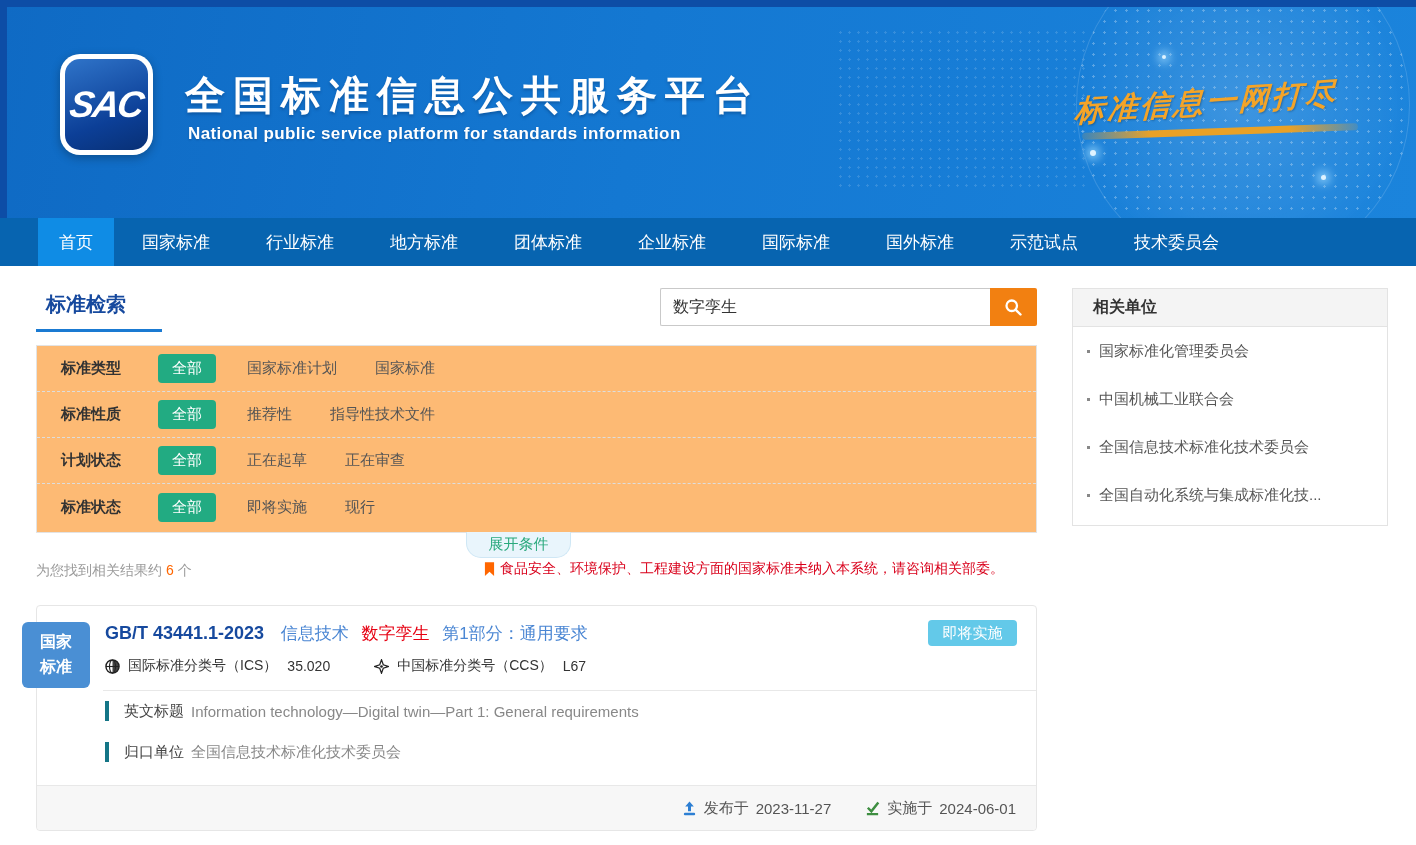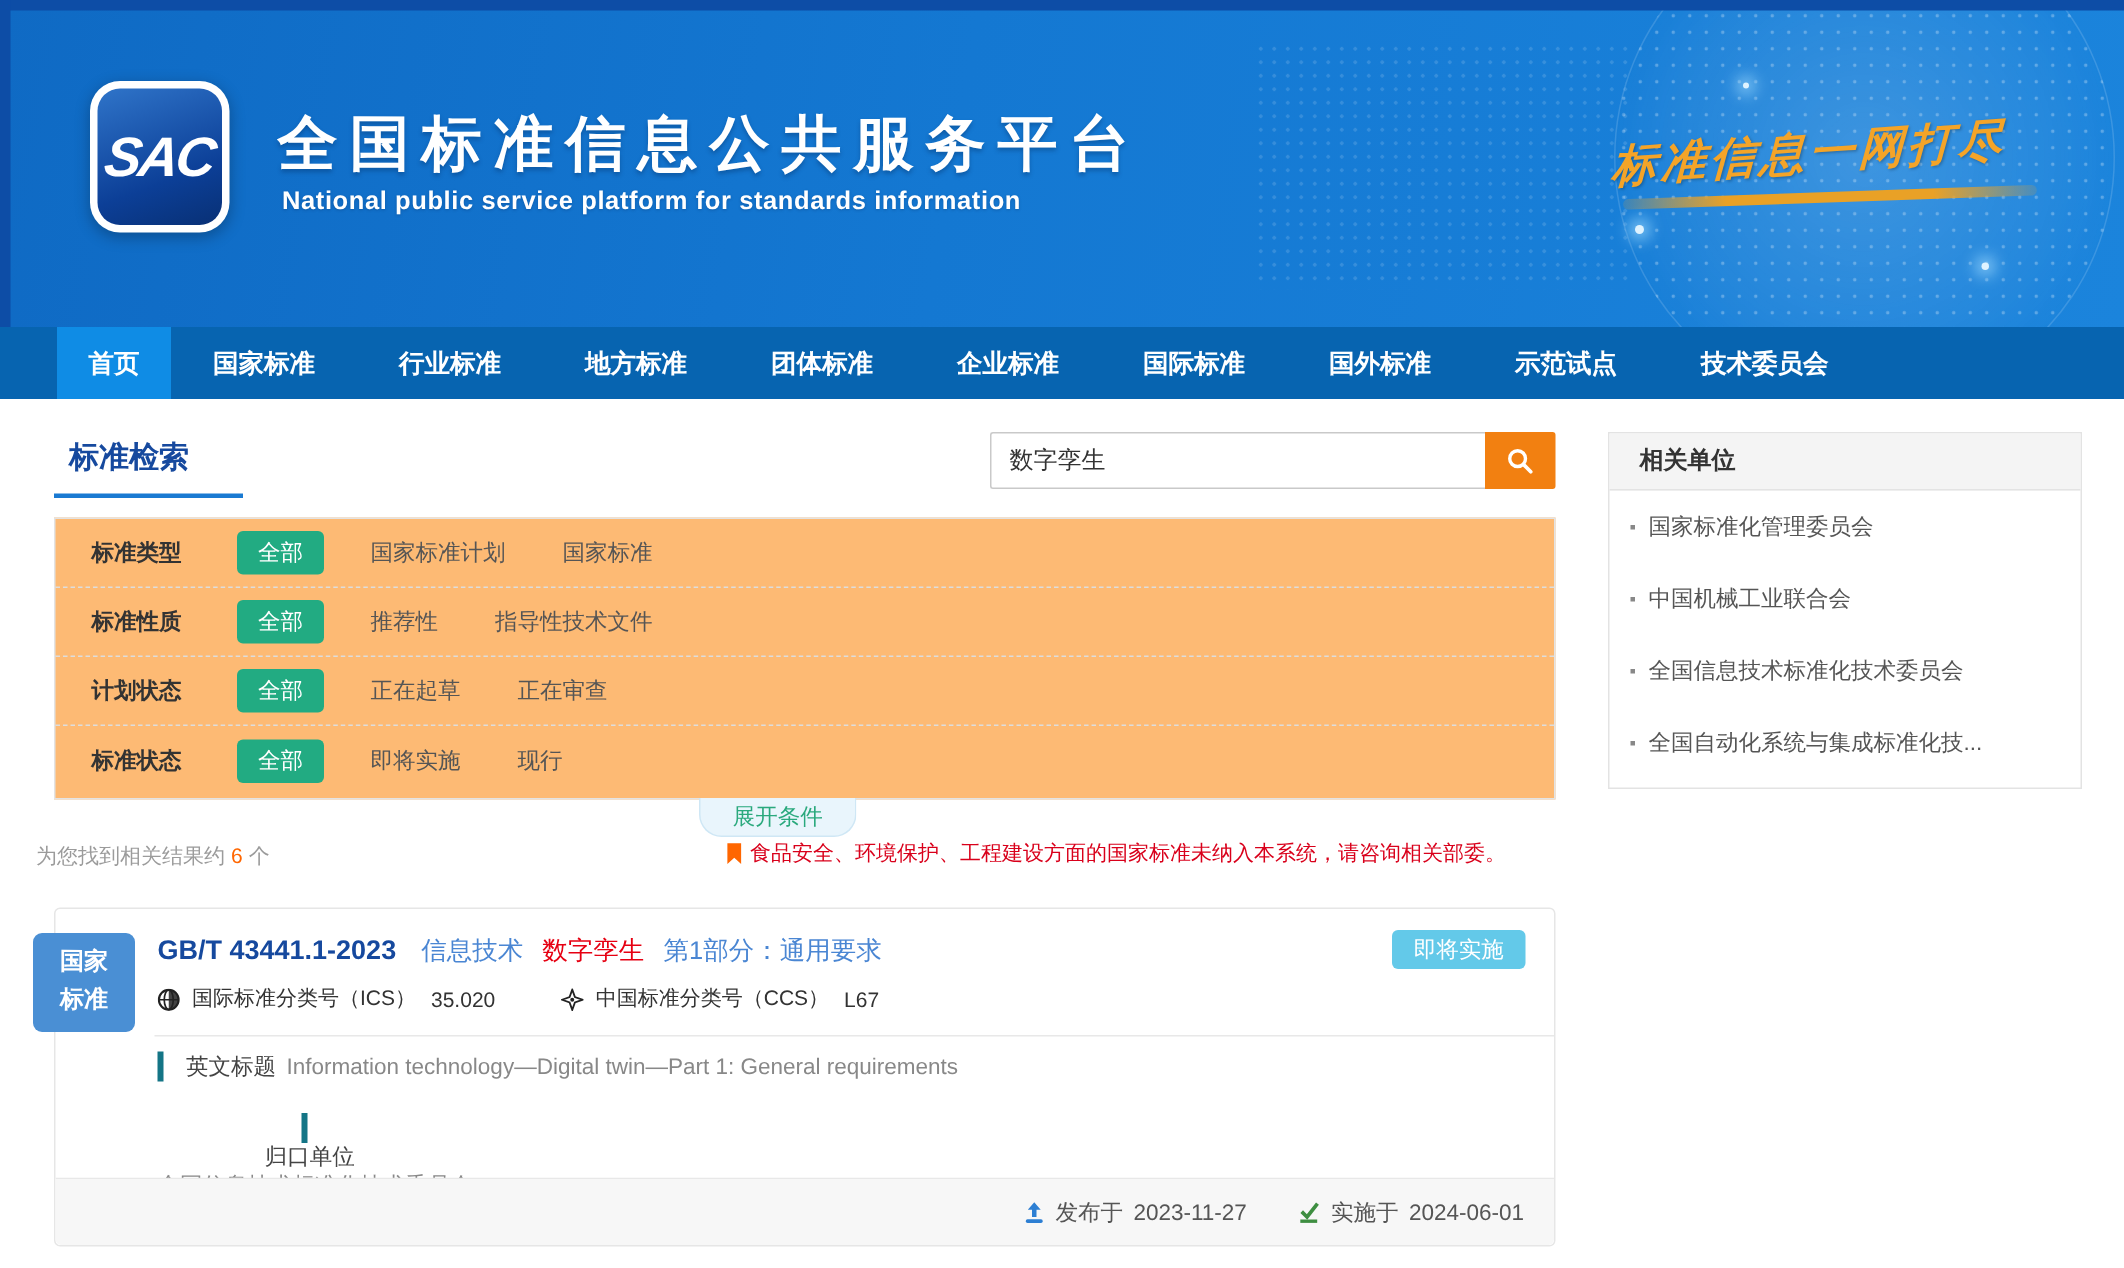--- a/index.html
+++ b/index.html
@@ -34,21 +34,21 @@
     letter-spacing:.4px; text-shadow:0 1px 2px rgba(0,40,90,.3); }
   .slogan { position:absolute; right:78px; top:82px; font-size:30px; font-weight:bold; font-style:italic;
     color:#f4a428; letter-spacing:3px; transform:rotate(-4deg) skewX(-6deg);
     text-shadow:1px 1px 2px rgba(0,0,0,.25); }
   .slogan-swoosh { position:absolute; right:58px; top:128px; width:276px; height:7px; border-radius:4px;
     transform:rotate(-2deg);
     background:linear-gradient(90deg, rgba(233,161,38,.15), #e9a126 25%, #e9a126 75%, rgba(233,161,38,.15)); }
   
   .nav { position:absolute; left:0; top:218px; width:1416px; height:48px; background:#0764b0;
     display:flex; align-items:stretch; padding-left:38px; }
-  .nav-item { display:flex; align-items:center; padding:0 28px; color:#fff; font-size:17px; cursor:pointer;font-weight:bold; }
+  .nav-item { display:flex; align-items:center; padding:0 28px; color:#fff; font-size:17px; cursor:pointer; }
   .nav-item.active { background:#0f8ce5; padding:0 21px; }
   
   .section-title { position:absolute; left:46px; top:291px; font-size:20px; font-weight:bold; color:#16499e; }
   .section-underline { position:absolute; left:36px; top:329px; width:126px; height:3px; background:#1a7ad2; }
   .search-input { position:absolute; left:660px; top:288px; width:331px; height:38px;
     border:1px solid #c9c9c9; border-right:none; border-radius:2px 0 0 2px;
     font-size:16px; color:#333; padding:0 12px; outline:none;
     font-family:"Liberation Sans","DejaVu Sans",sans-serif; }
   .search-btn { position:absolute; left:990px; top:288px; width:47px; height:38px; background:#f28011;
     border:none; border-radius:0 2px 2px 0; display:flex; align-items:center; justify-content:center; cursor:pointer; }
@@ -58,21 +58,21 @@
   .filter-row { display:flex; align-items:center; height:46px; border-bottom:1px dashed #ddd; padding-left:24px; }
   .filter-row:last-child { border-bottom:none; }
   .filter-label { font-weight:bold; color:#333; font-size:15px; width:97px; }
   .all-btn { background:#22ab82; color:#fff; font-size:15px; padding:5px 14px; border-radius:4px;
     margin-right:31px; cursor:pointer; }
   .filter-opt { color:#555; font-size:15px; margin-right:38px; cursor:pointer; }
   .expand-pill { position:absolute; left:466px; top:532px; width:105px; height:26px;
     background:#e9f5fc; border:1px solid #cfe7f5; border-top:none; border-radius:0 0 15px 15px;
     color:#2aa97d; font-size:15px; display:flex; align-items:center; justify-content:center; cursor:pointer; }
   
-  .result-count { position:absolute; left:24px; top:562px; font-size:14px; color:#9b9b9b; }
+  .result-count { position:absolute; left:36px; top:562px; font-size:14px; color:#9b9b9b; }
   .result-count .num { color:#f60; margin:0 4px; }
   .notice { position:absolute; left:484px; top:560px; display:flex; align-items:center; gap:5px;
     font-size:14px; color:#d9001b; }
   
   .sidebar { position:absolute; left:1072px; top:288px; width:316px; border:1px solid #e3e3e3;
     background:#fff; padding-bottom:6px; }
   .sidebar-header { height:38px; background:#f4f4f4; border-bottom:1px solid #e3e3e3;
     display:flex; align-items:center; padding-left:20px; font-size:16px; font-weight:bold; color:#333; }
   .sidebar-item { height:48px; display:flex; align-items:center; padding-left:14px;
     font-size:15px; color:#555; cursor:pointer; white-space:nowrap; overflow:hidden; }
@@ -244,21 +244,21 @@
   </span>
   <span>中国标准分类号（CCS）</span>
   <span class="val">L67</span>
 </div>
 <div class="card-divider"></div>
 <div class="detail-row" style="top:701px;">
   <span class="bar"></span>
   <span class="dlabel">英文标题</span>
   <span class="dvalue">Information technology—Digital twin—Part 1: General requirements</span>
 </div>
-<div class="detail-row" style="top:742px;flex-direction:column;">
+<div class="detail-row" style="top:742px;">
   <span class="bar"></span>
   <span class="dlabel">归口单位</span>
   <span class="dvalue">全国信息技术标准化技术委员会</span>
 </div>
 <div class="card-footer">
   <span class="date-item">
     <span style="display:flex;">
       <svg viewBox="0 0 16 16" width="15" height="15">
           <path d="M8 0.5 L12.6 5.8 H9.6 V11 H6.4 V5.8 H3.4 Z" fill="#2d7fd3"></path>
           <rect x="2" y="12.6" width="12" height="2.6" rx="1.2" fill="#2d7fd3"></rect>

